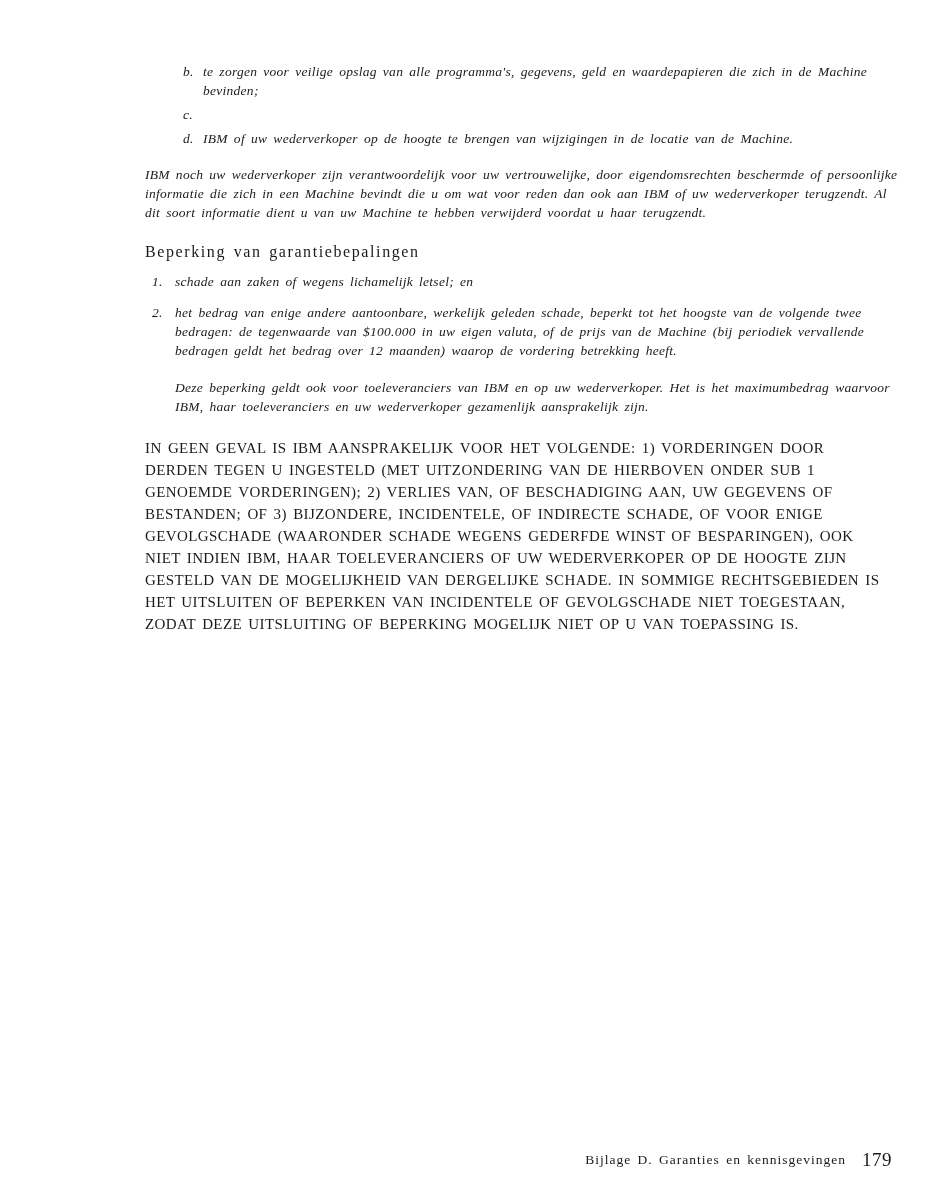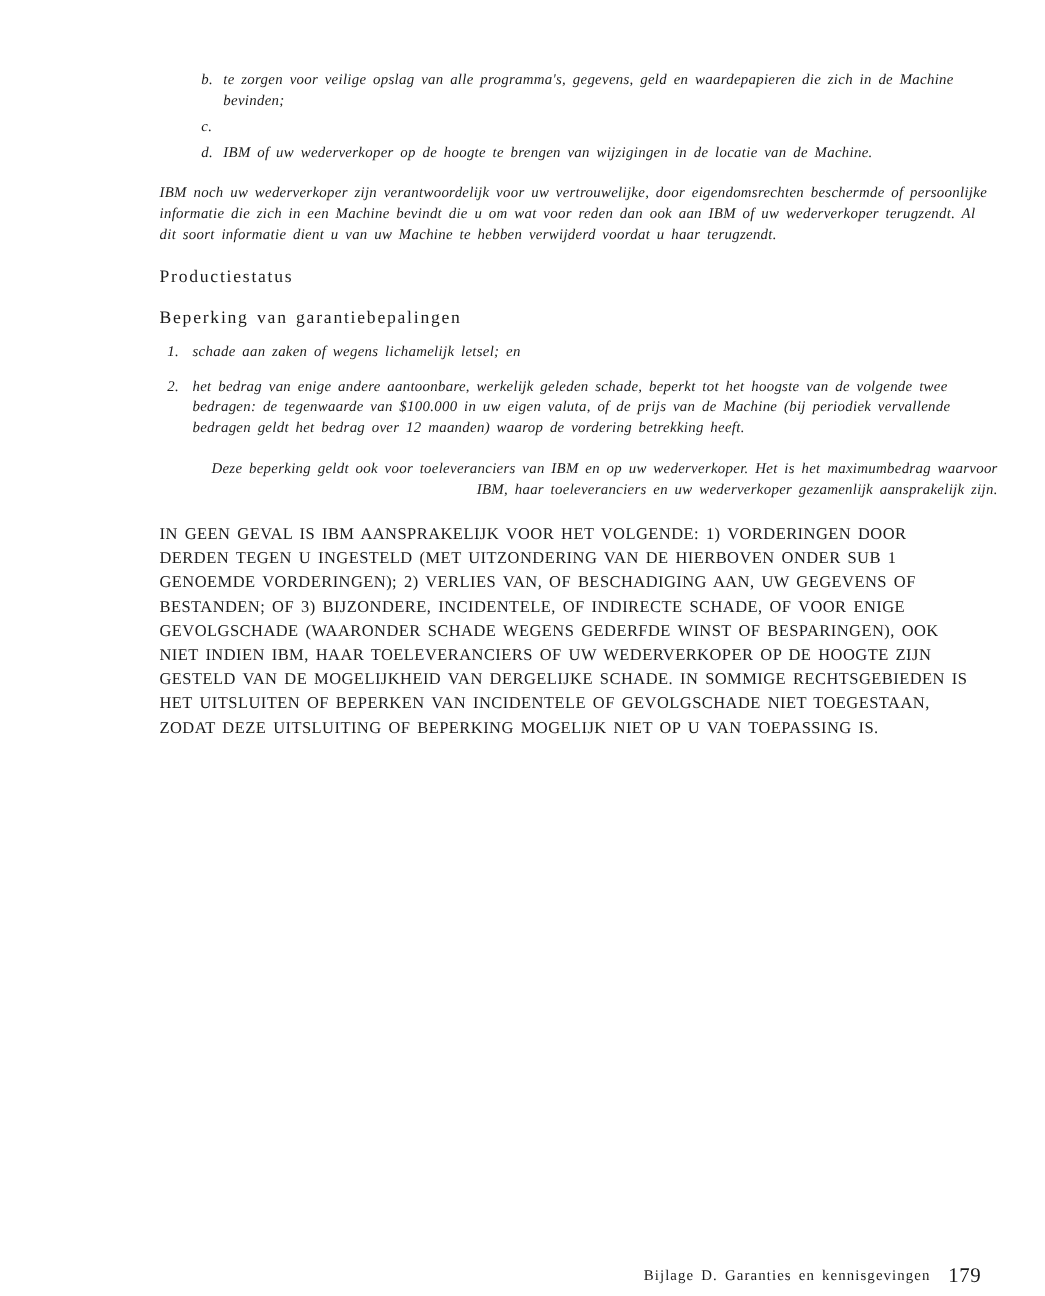--- a/index.html
+++ b/index.html
@@ -60,21 +60,20 @@
   }
   .numbered-list .li-row {
     display: flex;
     margin: 12px 0 0 7px;
   }
   .numbered-list .marker {
     flex: 0 0 23px;
   }
   .note-para {
     margin: 18px 0 21px 30px;
-    text-align: right;
   }
   .disclaimer {
     font-style: normal;
     font-size: 15px;
     line-height: 22px;
     letter-spacing: 0.4px;
     word-spacing: 0.14em;
     width: 748px;
     margin: 0;
   }
@@ -112,21 +111,20 @@
       </li>
       <li class="li-row">
         <span class="marker">d.</span>
         <span class="li-text">IBM of uw wederverkoper op de hoogte te brengen van wijzigingen in de locatie van de Machine.</span>
       </li>
     </ol>
 
 
     <p class="para body-text">IBM noch uw wederverkoper zijn verantwoordelijk voor uw vertrouwelijke, door eigendomsrechten beschermde of persoonlijke informatie die zich in een Machine bevindt die u om wat voor reden dan ook aan IBM of uw wederverkoper terugzendt. Al dit soort informatie dient u van uw Machine te hebben verwijderd voordat u haar terugzendt.</p>
 
-    <h2 class="section-heading">Productiestatus</h2>
 
     <h2 class="section-heading">Beperking van garantiebepalingen</h2>
 
     <ol class="numbered-list body-text">
       <li class="li-row">
         <span class="marker">1.</span>
         <span class="li-text">schade aan zaken of wegens lichamelijk letsel; en</span>
       </li>
       <li class="li-row">
         <span class="marker">2.</span>

